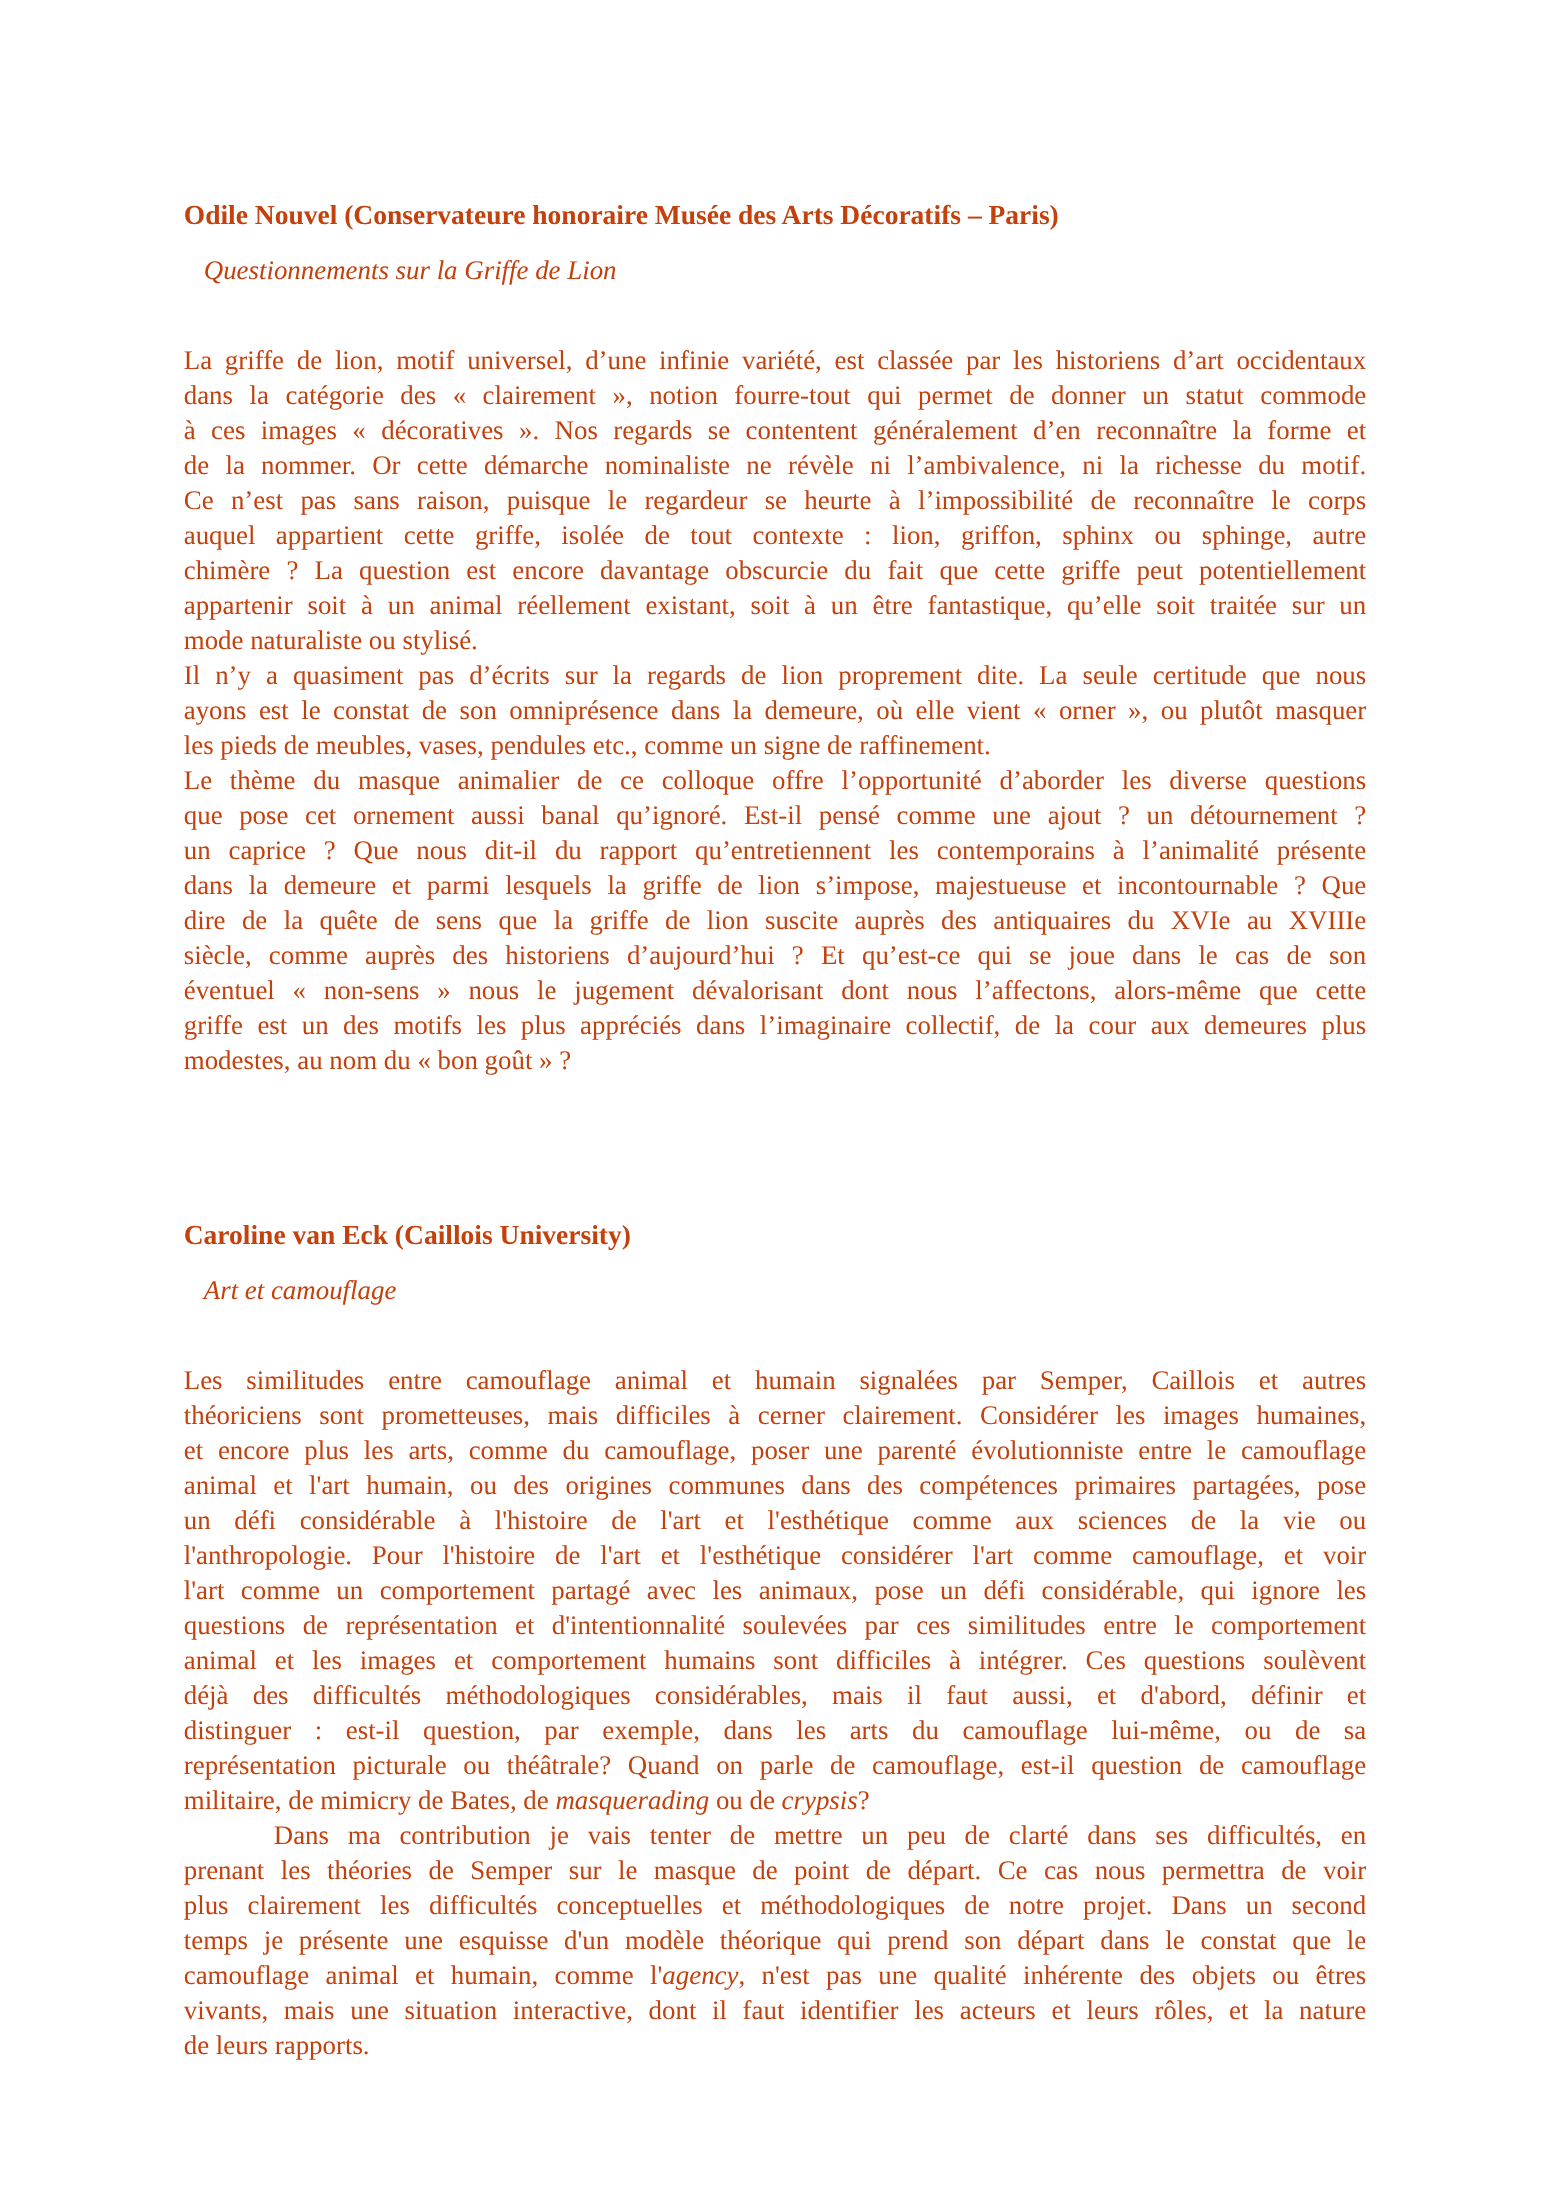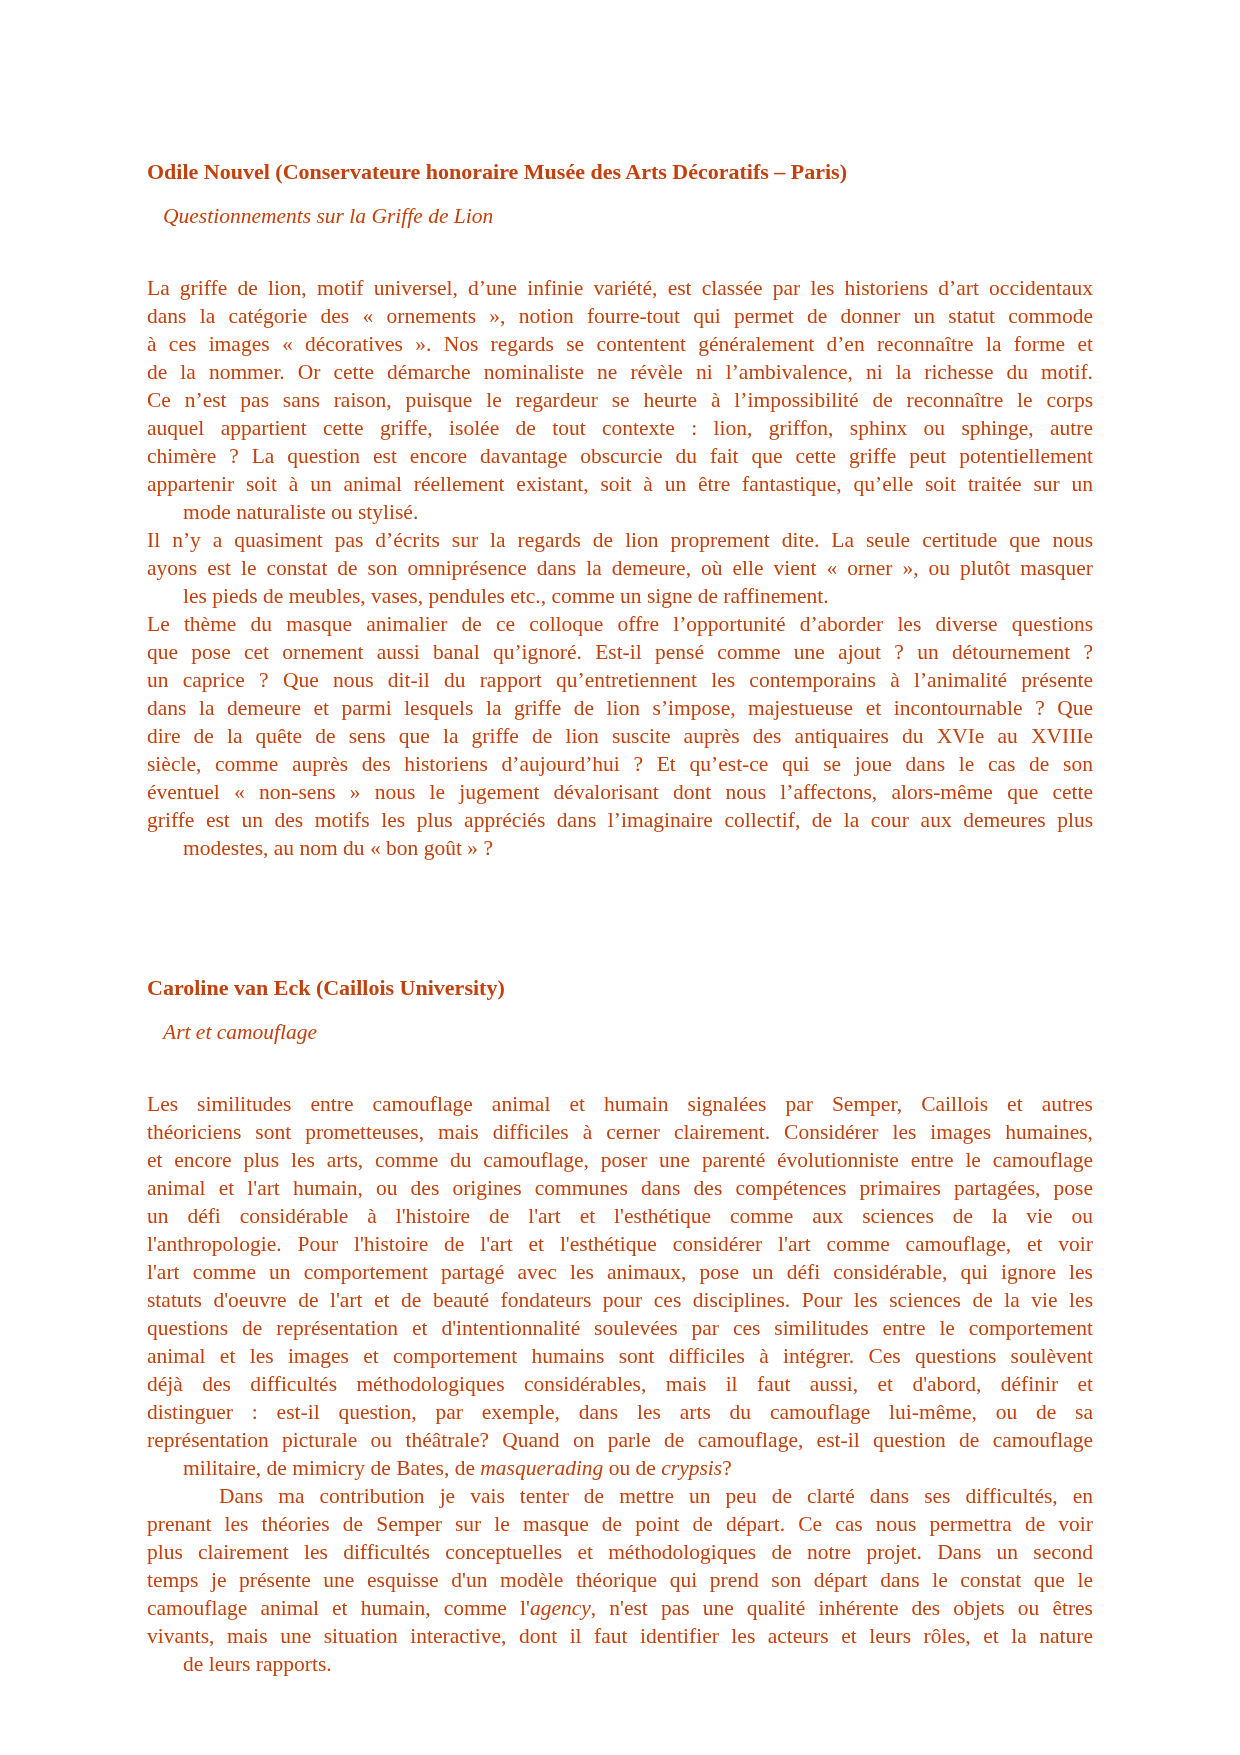--- a/index.html
+++ b/index.html
@@ -6,39 +6,39 @@
   body { width: 1240px; height: 1755px; position: relative; overflow: hidden; }
   .page {
     position: absolute; left: 147px; top: 158px; width: 946px;
     font-family: Liberation Serif, serif;
     color: #c2410c; font-size: 21.5px; line-height: 28px;
   }
   .author { font-weight: bold; font-size: 22px; line-height: 28px; margin: 0; }
   .subtitle { font-style: italic; margin: 16px; }
   .para { margin: 0; text-align: justify; text-align-last: left; }
   .line { display: block; text-align: justify; text-align-last: justify; white-space: nowrap; height: 28px; overflow: visible; }
-  .line.last { text-align-last: left; margin-left: 36px; }
+  .line.last { text-align-last: left; }
   .gap-title-body { height: 28px; }
   .section-gap { height: 112px; }
   .indent { padding-left: 72px; }
   em { font-style: italic; }
 </style>
 </head>
 <body>
 
 <div class="page">
 
   <section>
     <p class="author">Odile Nouvel (Conservateure honoraire Musée des Arts Décoratifs – Paris)</p>
     <p class="subtitle">Questionnements sur la Griffe de Lion</p>
     <div class="gap-title-body"></div>
 
     <div class="para">
       <span class="line">La griffe de lion, motif universel, d’une infinie variété, est classée par les historiens d’art occidentaux</span>
-      <span class="line">dans la catégorie des « ornements », notion fourre-tout qui permet de donner un statut commode</span>
+      <span class="line">dans la catégorie des « clairement », notion fourre-tout qui permet de donner un statut commode</span>
       <span class="line">à ces images « décoratives ». Nos regards se contentent généralement d’en reconnaître la forme et</span>
       <span class="line">de la nommer. Or cette démarche nominaliste ne révèle ni l’ambivalence, ni la richesse du motif.</span>
       <span class="line">Ce n’est pas sans raison, puisque le regardeur se heurte à l’impossibilité de reconnaître le corps</span>
       <span class="line">auquel appartient cette griffe, isolée de tout contexte : lion, griffon, sphinx ou sphinge, autre</span>
       <span class="line">chimère ? La question est encore davantage obscurcie du fait que cette griffe peut potentiellement</span>
       <span class="line">appartenir soit à un animal réellement existant, soit à un être fantastique, qu’elle soit traitée sur un</span>
       <span class="line last">mode naturaliste ou stylisé.</span>
     </div>
     <div class="para">
       <span class="line">Il n’y a quasiment pas d’écrits sur la regards de lion proprement dite. La seule certitude que nous</span>
@@ -66,21 +66,20 @@
     <div class="gap-title-body"></div>
 
     <div class="para">
       <span class="line">Les similitudes entre camouflage animal et humain signalées par Semper, Caillois et autres</span>
       <span class="line">théoriciens sont prometteuses, mais difficiles à cerner clairement. Considérer les images humaines,</span>
       <span class="line">et encore plus les arts, comme du camouflage, poser une parenté évolutionniste entre le camouflage</span>
       <span class="line">animal et l'art humain, ou des origines communes dans des compétences primaires partagées, pose</span>
       <span class="line">un défi considérable à l'histoire de l'art et l'esthétique comme aux sciences de la vie ou</span>
       <span class="line">l'anthropologie. Pour l'histoire de l'art et l'esthétique considérer l'art comme camouflage, et voir</span>
       <span class="line">l'art comme un comportement partagé avec les animaux, pose un défi considérable, qui ignore les</span>
-      <span class="line">statuts d'oeuvre de l'art et de beauté fondateurs pour ces disciplines. Pour les sciences de la vie les</span>
       <span class="line">questions de représentation et d'intentionnalité soulevées par ces similitudes entre le comportement</span>
       <span class="line">animal et les images et comportement humains sont difficiles à intégrer. Ces questions soulèvent</span>
       <span class="line">déjà des difficultés méthodologiques considérables, mais il faut aussi, et d'abord, définir et</span>
       <span class="line">distinguer : est-il question, par exemple, dans les arts du camouflage lui-même, ou de sa</span>
       <span class="line">représentation picturale ou théâtrale? Quand on parle de camouflage, est-il question de camouflage</span>
       <span class="line last"><span>militaire, de mimicry de Bates, de </span><em>masquerading</em><span> ou de </span><em>crypsis</em><span>?</span></span>
     </div>
     <div class="para">
       <span class="line indent">Dans ma contribution je vais tenter de mettre un peu de clarté dans ses difficultés, en</span>
       <span class="line">prenant les théories de Semper sur le masque de point de départ. Ce cas nous permettra de voir</span>

